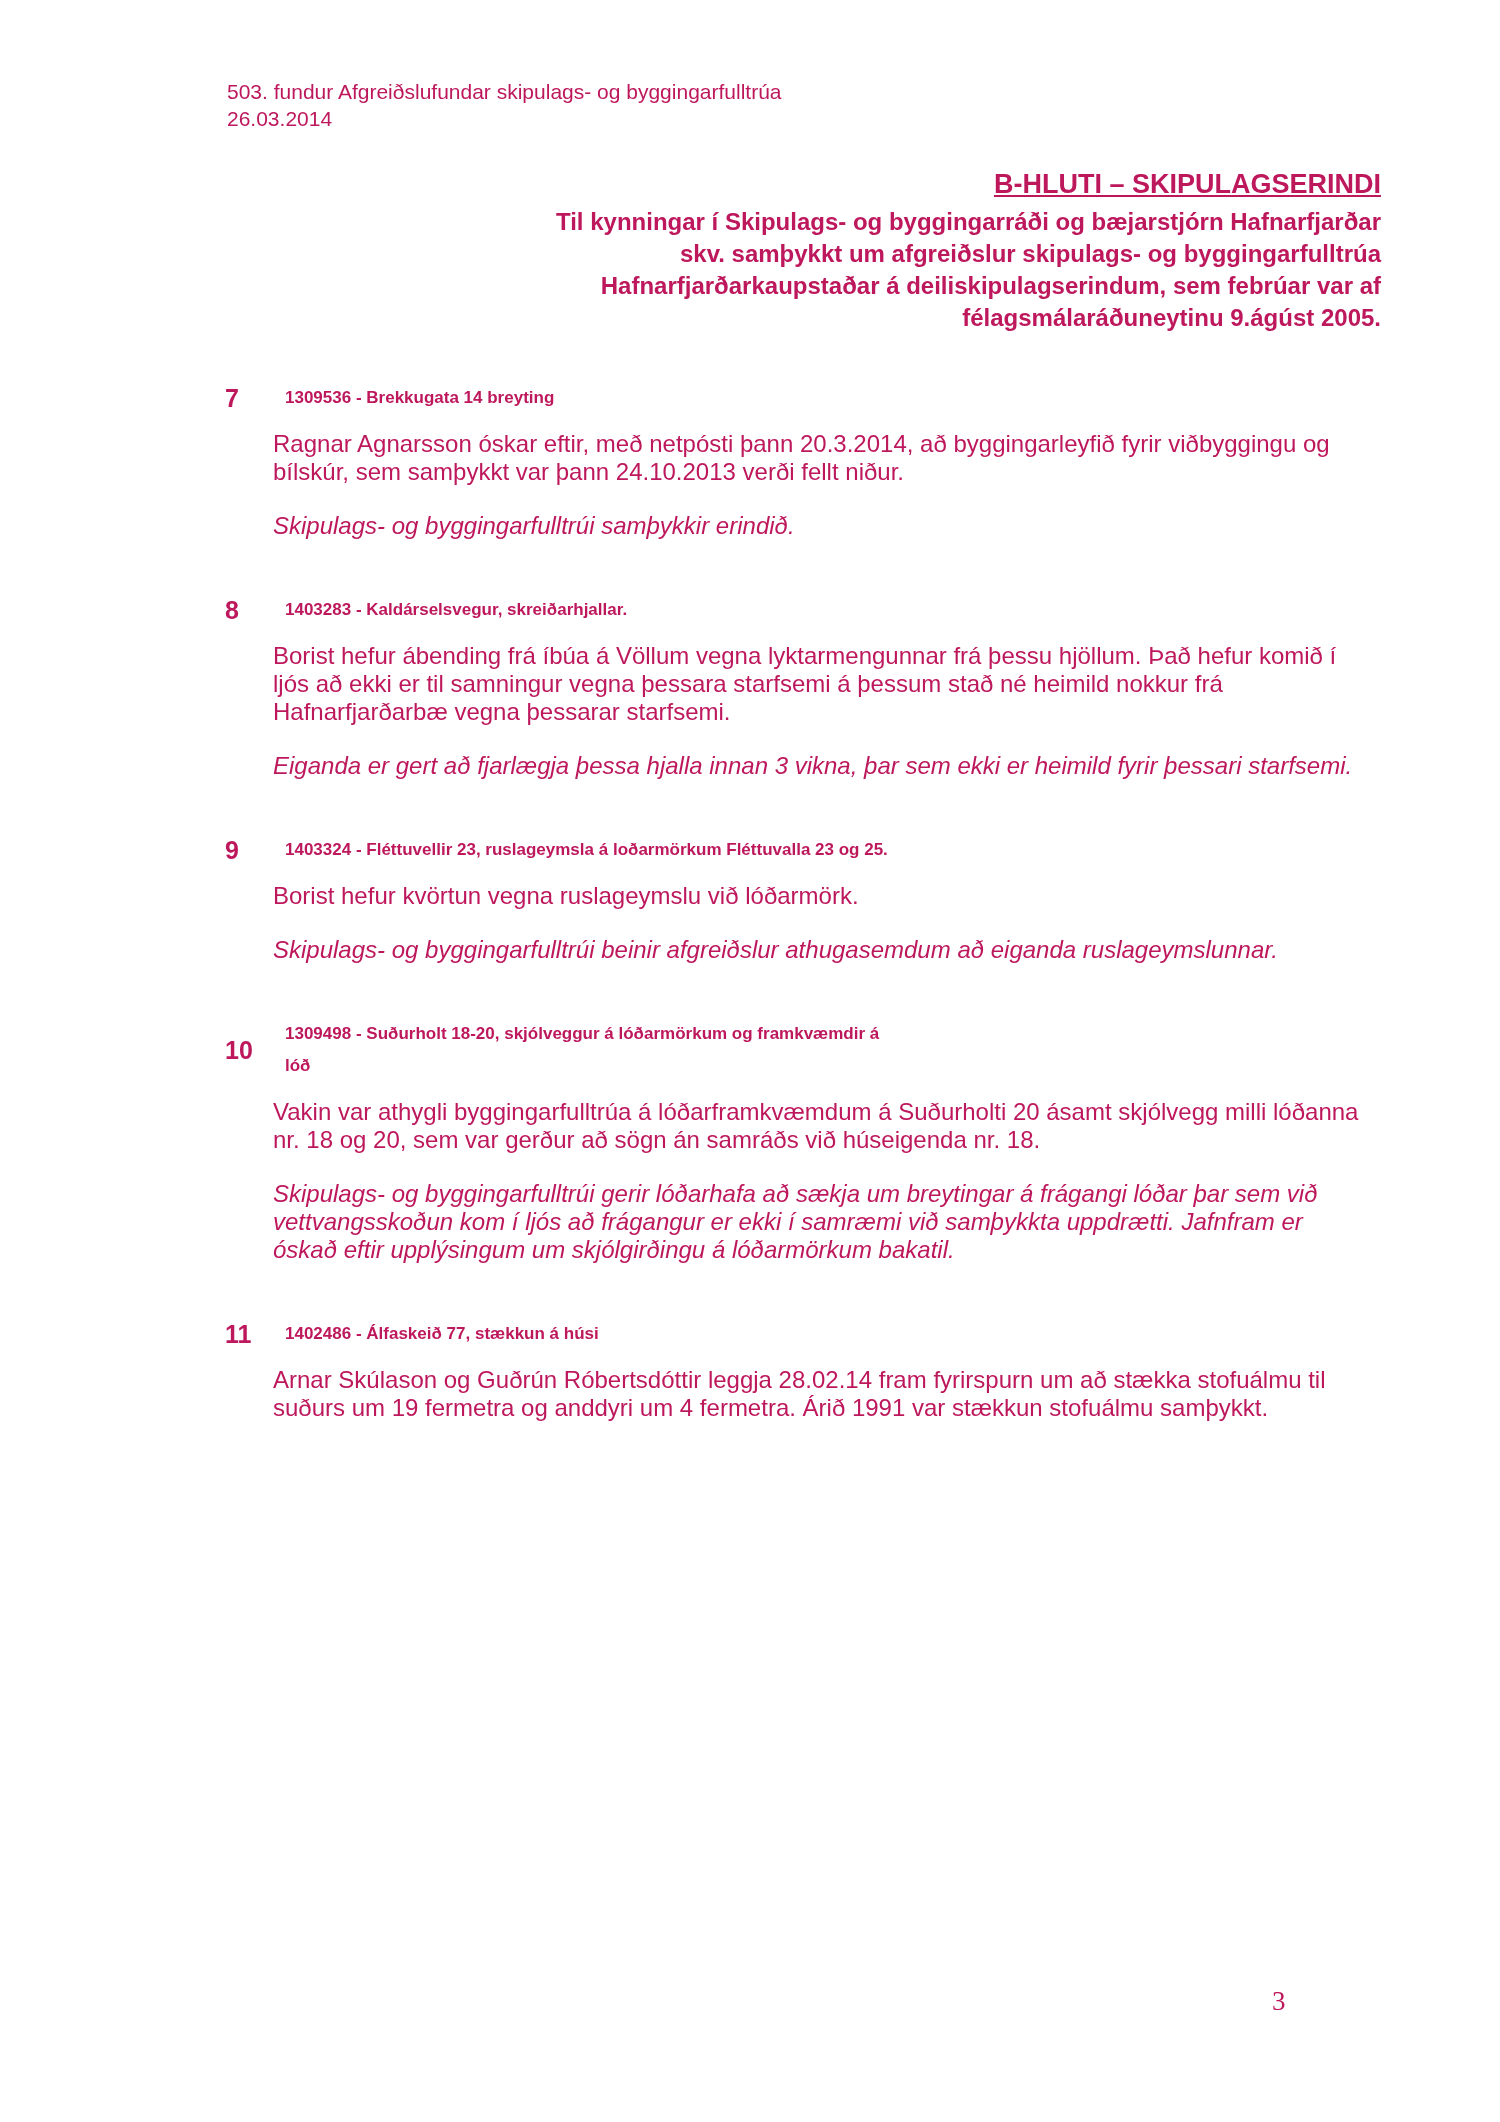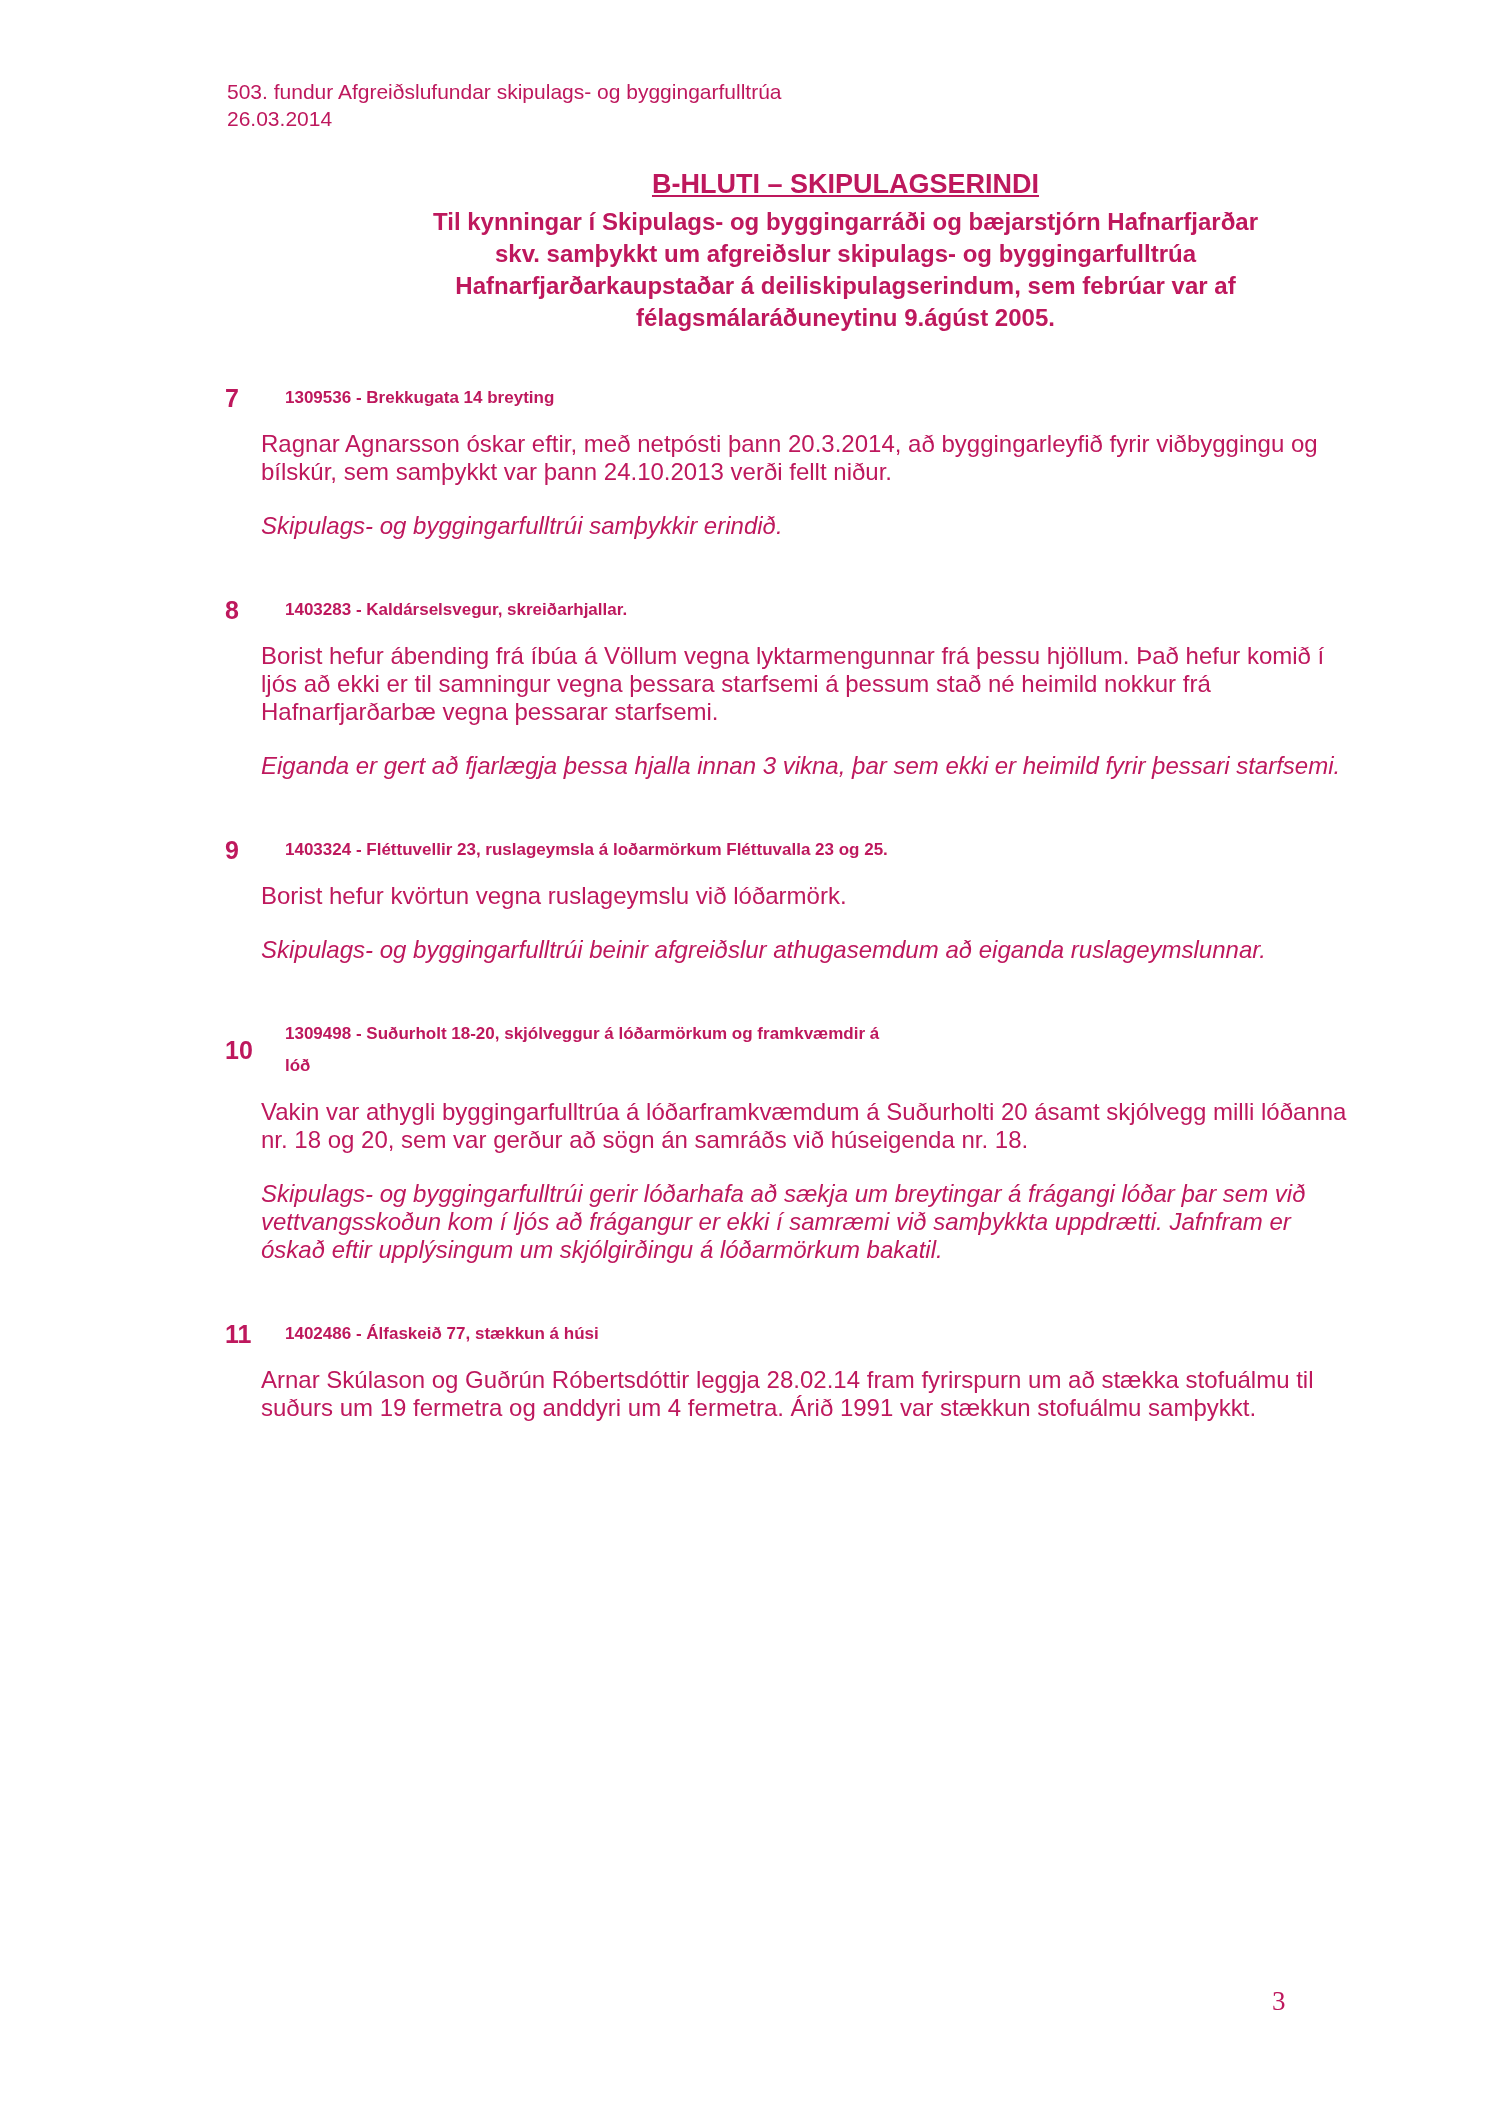--- a/index.html
+++ b/index.html
@@ -15,24 +15,24 @@
   }
   .doc-header {
     position: absolute;
     left: 227px;
     top: 78px;
     font-size: 21px;
     line-height: 27px;
   }
   .title-block {
     position: absolute;
-    left: 303px;
+    left: 296px;
     top: 166px;
     width: 1085px;
-    text-align: center;
+    text-align: right;
     font-weight: 700;
   }
   .doc-title {
     font-size: 27px;
     line-height: 36px;
     text-decoration: underline;
     margin-bottom: 4px;
   }
   .intro-line {
     font-size: 24px;
@@ -55,21 +55,21 @@
     line-height: 32px;
   }
   .item-heading {
     font-weight: 700;
     font-size: 17px;
     line-height: 32px;
     white-space: pre-line;
     max-width: 1090px;
   }
   .item-body, .item-resolution {
-    margin-left: 36px;
+    margin-left: 48px;
     max-width: 1090px;
     font-size: 24px;
     line-height: 28px;
   }
   .item-body { margin-top: 16px; }
   .item-resolution { margin-top: 26px; font-style: italic; }
   .page-num {
     position: absolute;
     left: 1272px;
     top: 1986px;

